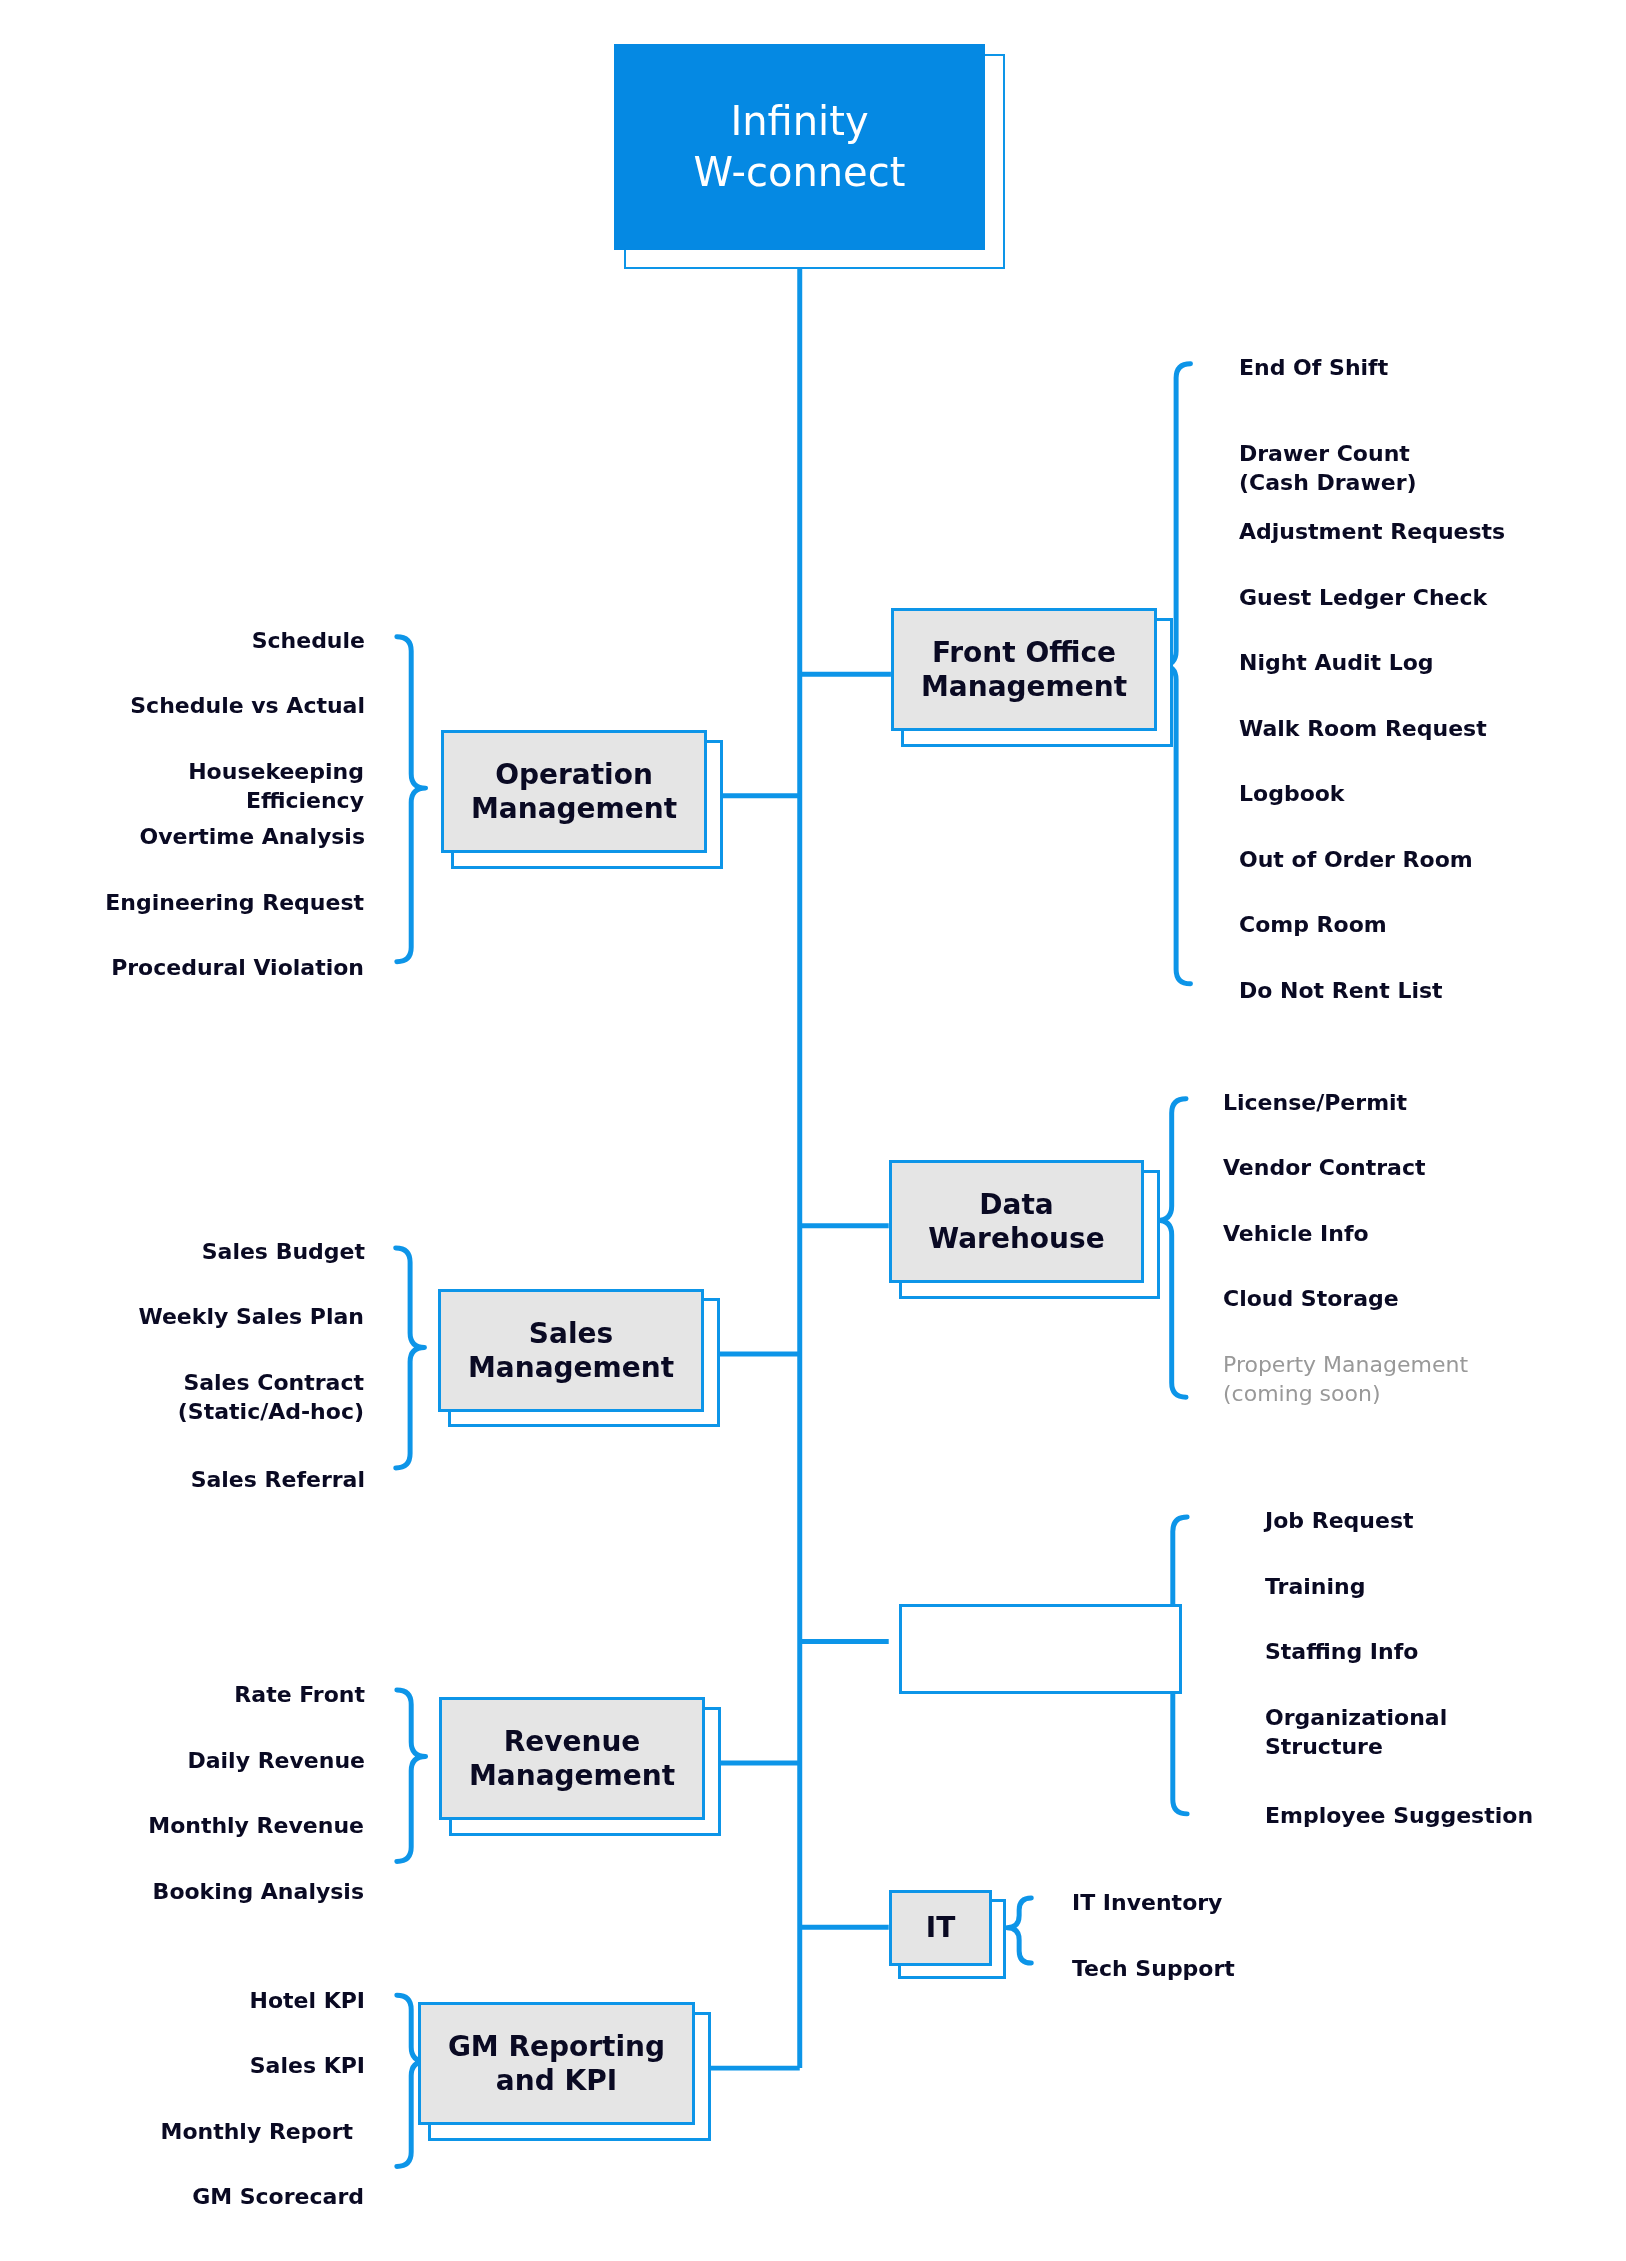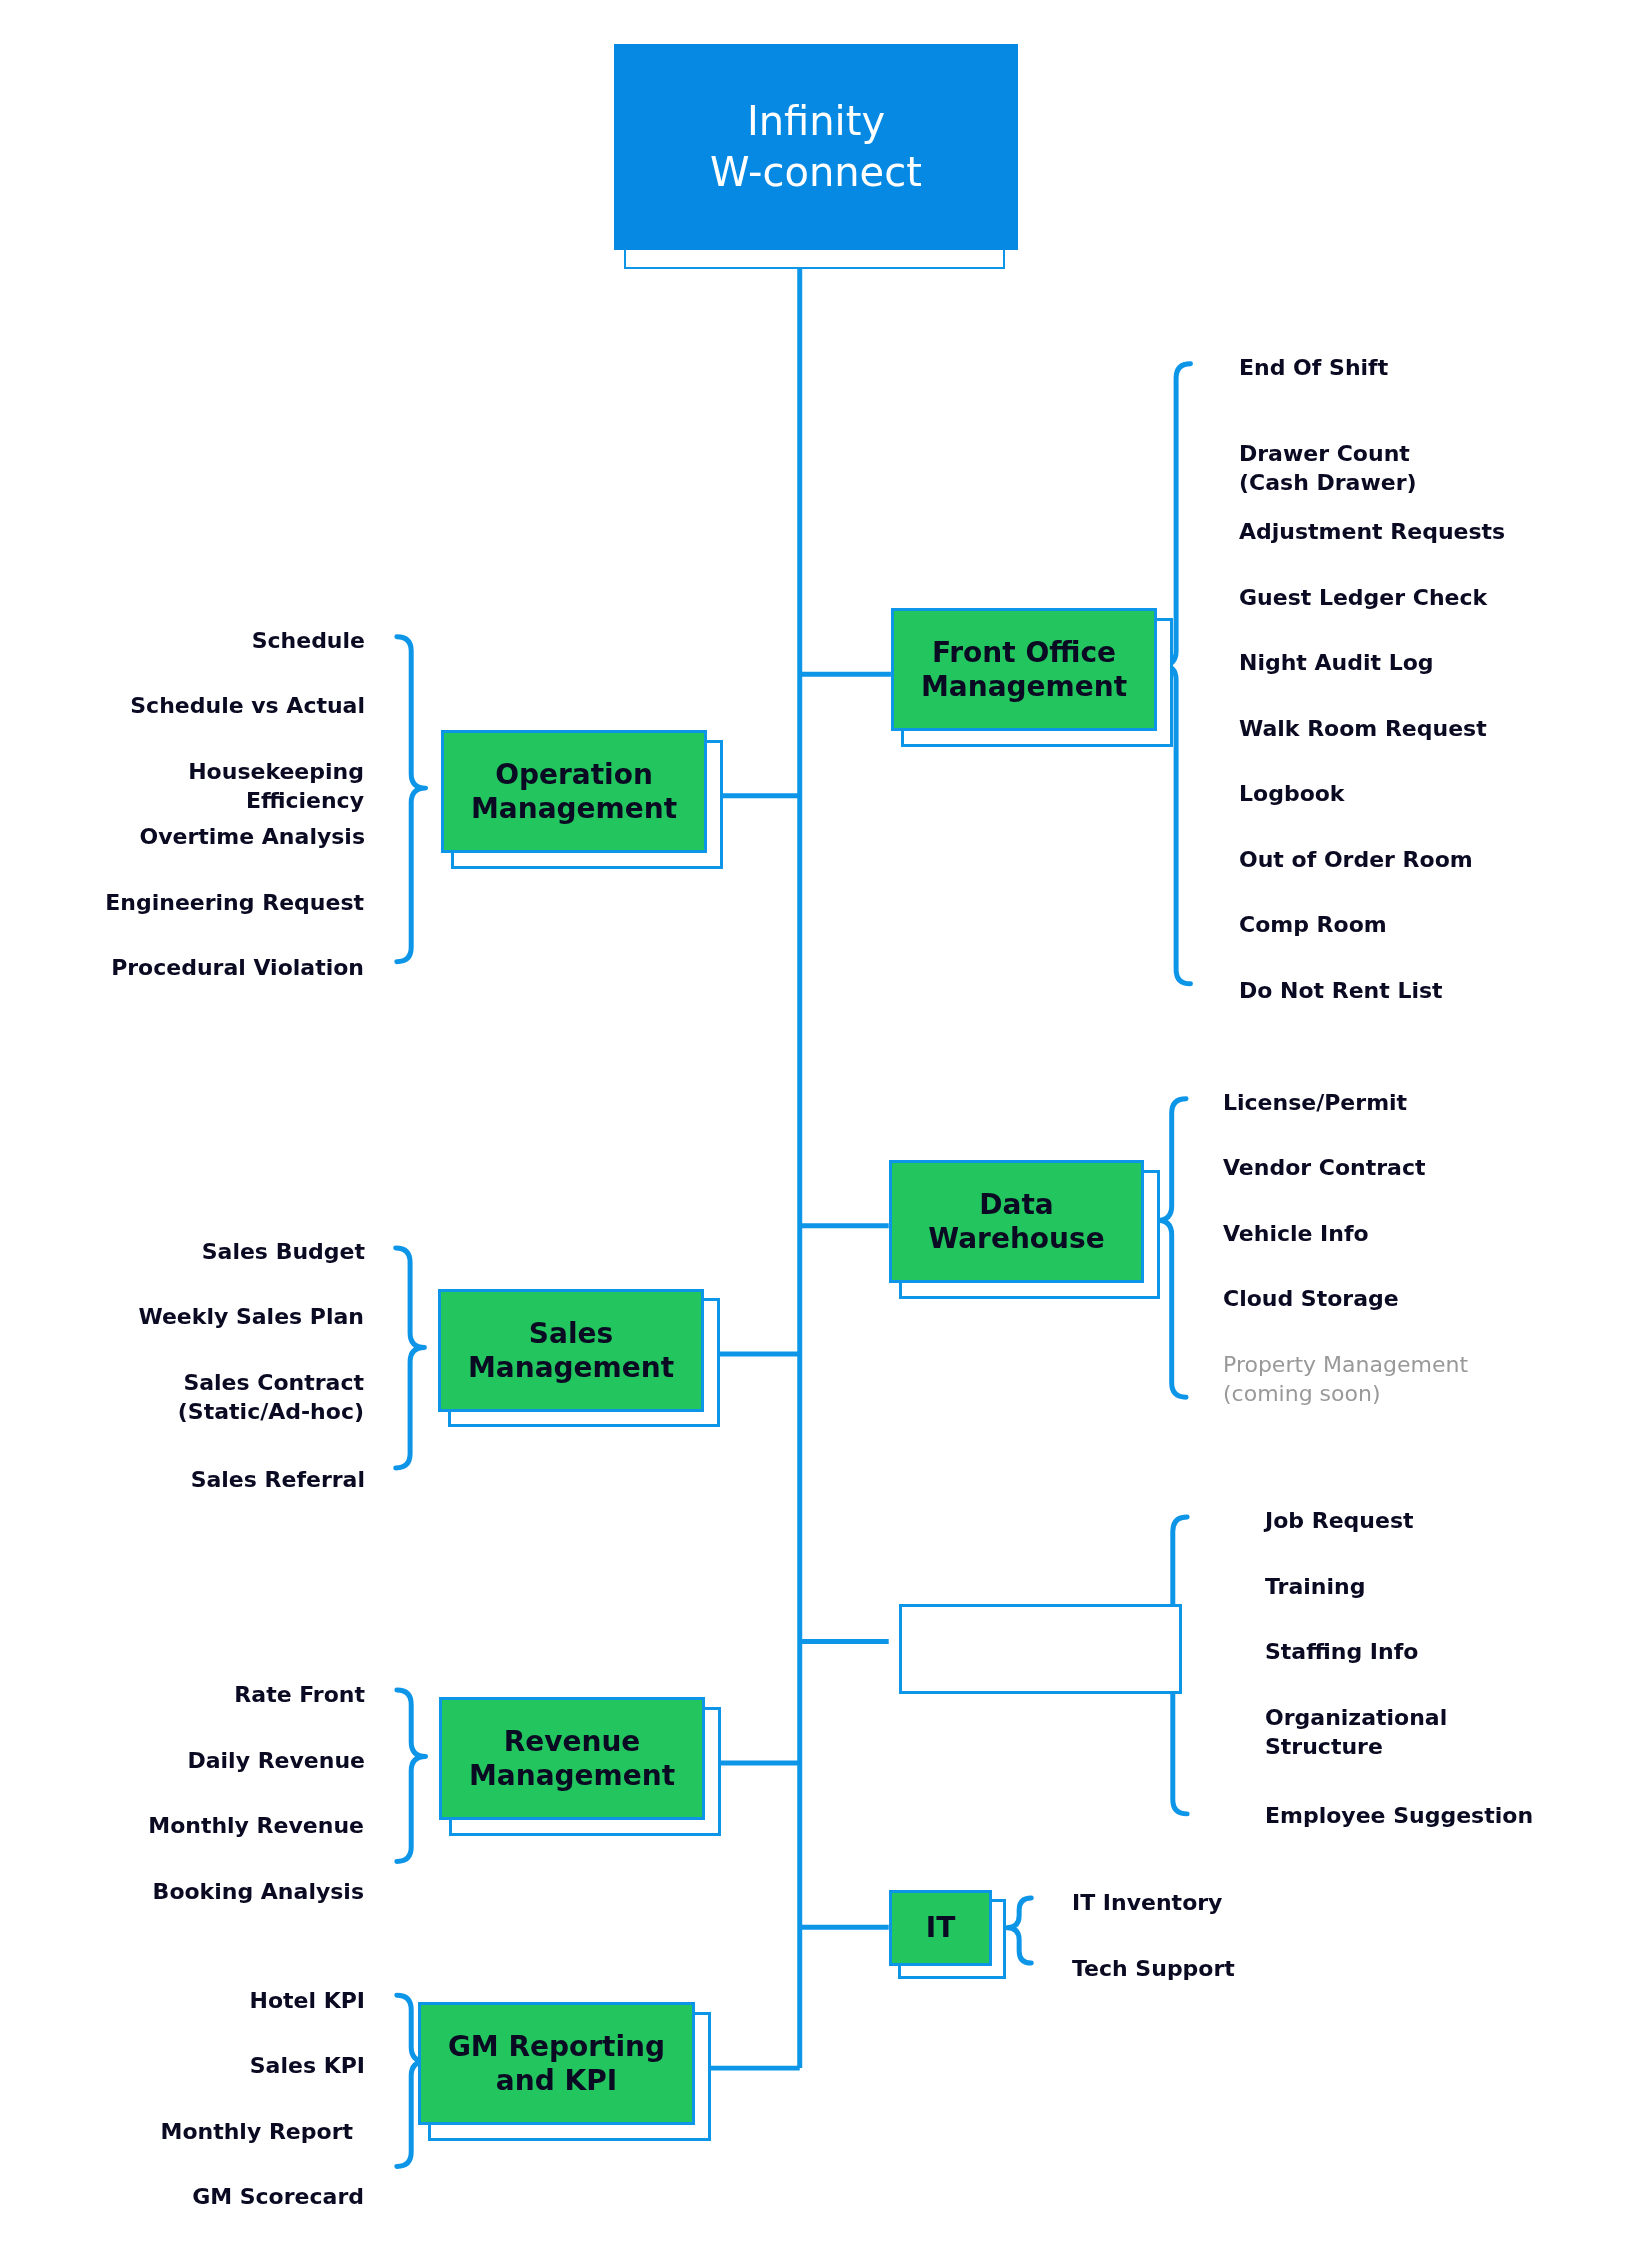--- a/index.html
+++ b/index.html
@@ -32,21 +32,21 @@
   }
   .node .shadowbox{
     position:absolute;
     border:3.3px solid #0d95e8;
     background:#ffffff;
     z-index:1;
   }
   .node .mainbox{
     position:absolute;
     border:3.3px solid #0d95e8;
-    background:#22c55e;
+    background:#e5e5e5;
     z-index:2;
     display:flex;
     align-items:center;
     justify-content:center;
   }
   .node .lbl{
     position:relative;
     z-index:3;
     padding:0 5.5px;
     white-space:pre-line;
@@ -183,21 +183,21 @@
                L744 3704
                q 0 26 26 26
                q -26 0 -26 26
                L744 3894
                q 0 26 -26 26"></path>
     </g>
   </svg>
 
   <div id="root-node" style="left:614px; top:44px; width:387px; height:221px;">
     <div class="shadowbox" style="left:10px; top:10px; width:377px; height:211px;"></div>
-    <div class="mainbox" style="left:0; top:0; width:404px; height:206px;">
+    <div class="mainbox" style="left:0; top:0; width:371px; height:206px;">
       <div class="lbl">Infinity
 W-connect</div>
     </div>
   </div>
 
   <div class="node branch" style="left:891px; top:608px; width:276px; height:133px;">
     <div class="shadowbox" style="left:10px; top:10px; width:266px; height:123px;"></div>
     <div class="mainbox" style="left:0; top:0; width:260px; height:117px;">
       <div class="lbl">Front Office
 Management</div>

